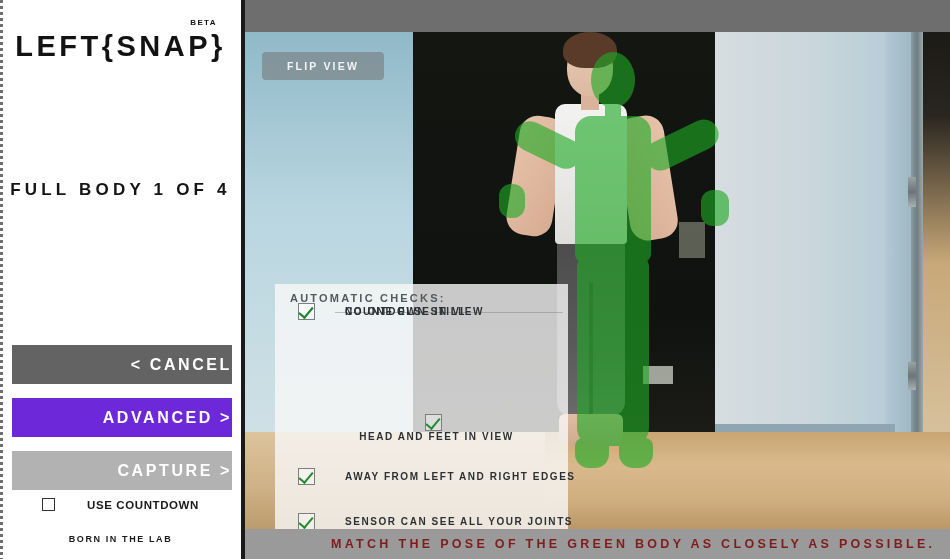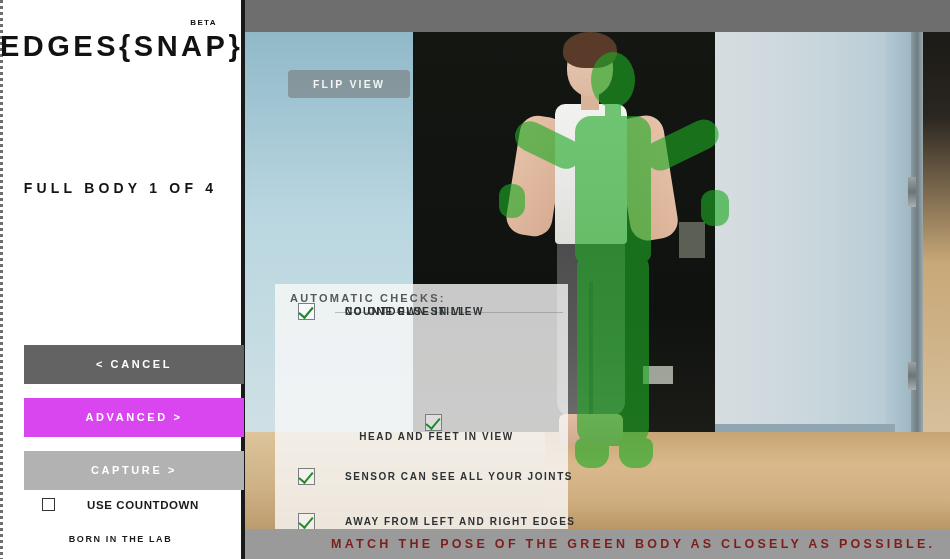--- a/index.html
+++ b/index.html
@@ -56,43 +56,42 @@
     font-weight: 700;
     letter-spacing: 1.4px;
     color: #121212;
   }
 
   #step-title {
     position: absolute;
     left: 0; top: 180px;
     width: 241px;
     text-align: center;
-    font-size: 14px;
+    font-size: 17px;
     font-weight: 700;
     letter-spacing: 4.2px;
     color: #141414;
   }
 
   .sb-btn {
     position: absolute;
     left: 12px;
     width: 220px; height: 39px;
     border: none;
     font-family: "Liberation Sans", sans-serif;
-    font-size: 11px;
+    font-size: 16px;
     font-weight: 700;
     letter-spacing: 2.6px;
     color: #ffffff;
-    text-align: center;
+    text-align: right;
     line-height: 39px;
     cursor: pointer;
-    margin-left: 12px;
   }
   #btn-cancel   { top: 345px; background: #636363; }
-  #btn-advanced { top: 398px; background: #d946ef; }
+  #btn-advanced { top: 398px; background: #6d28d9; }
   #btn-capture  { top: 451px; background: #b2b2b2; cursor: default; }
 
   #countdown-row {
     position: absolute;
     left: 0; top: 498px;
     width: 241px;
     display: flex;
     align-items: center;
     justify-content: center;
     gap: 8px;
@@ -271,33 +270,32 @@
   .g-arm-r{ left: 148px; top: 96px; width: 78px; height: 30px; transform: rotate(-26deg); }
   .g-hand-l{ left: 4px; top: 150px; width: 26px; height: 34px; border-radius: 12px; }
   .g-hand-r{ left: 206px; top: 156px; width: 28px; height: 36px; border-radius: 12px; }
   .g-legs { left: 82px; top: 222px; width: 72px; height: 190px; border-radius: 10px 10px 18px 18px; }
   .g-foot-l{ left: 80px; top: 404px; width: 34px; height: 30px; border-radius: 8px 8px 14px 14px; }
   .g-foot-r{ left: 124px; top: 404px; width: 34px; height: 30px; border-radius: 8px 8px 14px 14px; }
 
   
   #flip-view {
     position: absolute;
-    left: 17px; top: 38px;
+    left: 17px; top: 20px;
     width: 122px; height: 28px;
     background: rgba(120,124,126,.62);
     border: none; border-radius: 4px;
     color: #f2f4f5;
     font-family: "Liberation Sans", sans-serif;
     font-size: 10.5px;
     font-weight: 700;
     letter-spacing: 2.2px;
     cursor: pointer;
     text-align: center;
     line-height: 28px;
-    margin-left: 26px;
   }
 
   
   #checks-panel {
     position: absolute;
     left: 30px; top: 252px;
     width: 293px; height: 246px;
     background: rgba(248,248,248,.80);
     padding: 10px 0 0 0;
   }
@@ -370,21 +368,21 @@
 </head>
 <body>
 
 <div id="app">
 
   <div id="sidebar">
     <div id="sidebar-dotted-edge"></div>
     <div id="sidebar-right-edge"></div>
 
     <div class="logo-wrap">
-      <div class="logo">EDGES{SNAP}</div>
+      <div class="logo">LEFT{SNAP}</div>
       <span class="logo-beta">BETA</span>
     </div>
 
     <div id="step-title">FULL BODY 1 OF 4</div>
 
     <div id="btn-cancel" class="sb-btn">&lt; CANCEL</div>
     <div id="btn-advanced" class="sb-btn">ADVANCED &gt;</div>
     <div id="btn-capture" class="sb-btn">CAPTURE &gt;</div>
 
     <div id="countdown-row">
@@ -445,25 +443,25 @@
       <div id="checks-panel">
         <div id="checks-title">AUTOMATIC CHECKS:</div>
         <div id="checks-divider"></div>
 
         <div class="check-row">
           <div class="check-box"></div>
           <div class="check-label">HEAD AND FEET IN VIEW</div>
         </div>
         <div class="check-row">
           <div class="check-box"></div>
-          <div class="check-label">SENSOR CAN SEE ALL YOUR JOINTS</div>
+          <div class="check-label">AWAY FROM LEFT AND RIGHT EDGES</div>
         </div>
         <div class="check-row">
           <div class="check-box"></div>
-          <div class="check-label">AWAY FROM LEFT AND RIGHT EDGES</div>
+          <div class="check-label">SENSOR CAN SEE ALL YOUR JOINTS</div>
         </div>
         <div class="check-row">
           <div class="check-box"></div>
           <div class="check-label">COUNTDOWN STILL</div>
         </div>
         <div class="check-row">
           <div class="check-box"></div>
           <div class="check-label">NO ONE ELSE IN VIEW</div>
         </div>
       </div>

